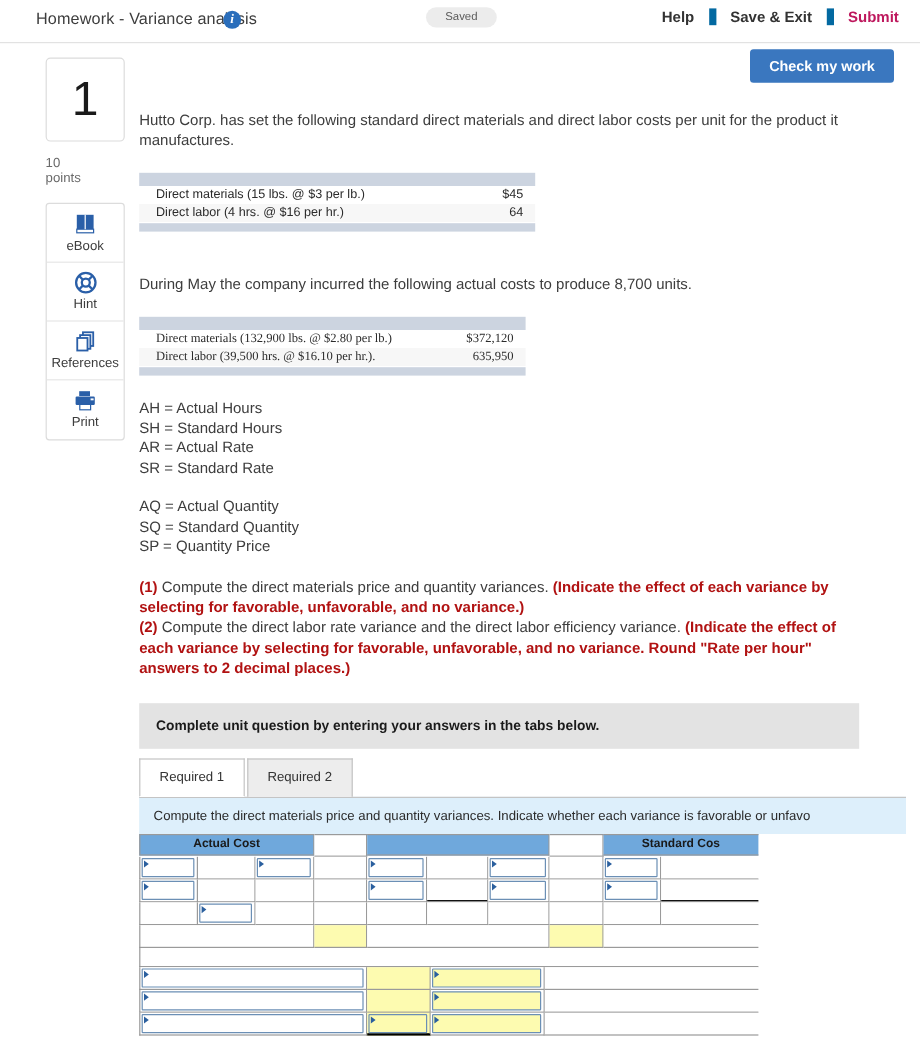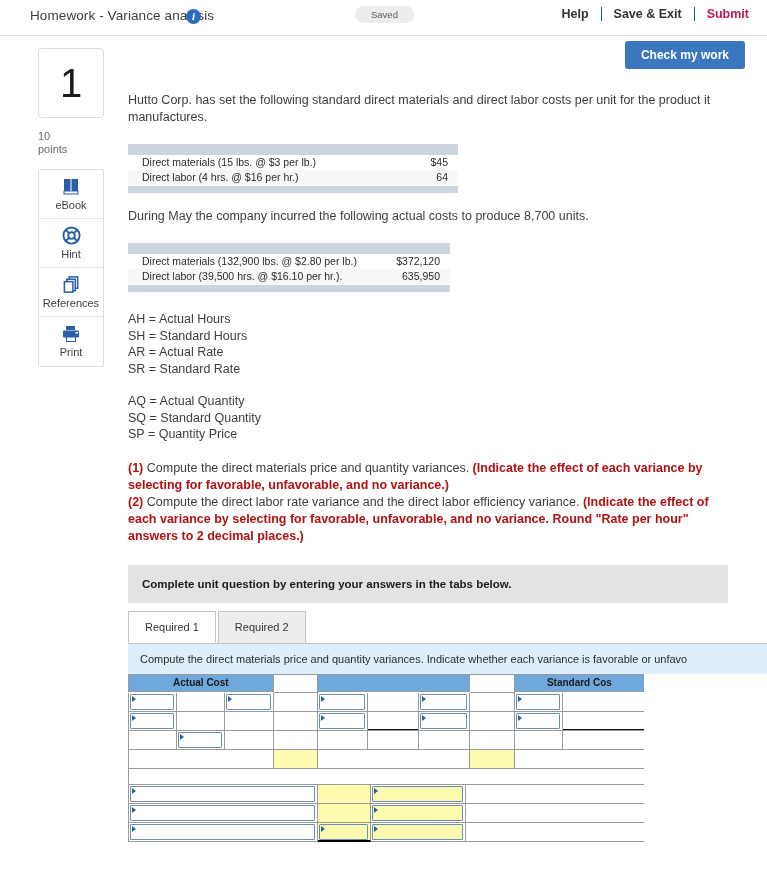--- a/index.html
+++ b/index.html
@@ -59,21 +59,21 @@
     top: 7px;
     display: flex;
     align-items: center;
     font-size: 12.5px;
     font-weight: bold;
   }
   .topbar-links .tl {
     padding: 0 12px;
     color: #333;
   }
-  .topbar-links .tl.sep { border-right: 1px solid #0369a1; }
+  .topbar-links .tl.sep { border-right: 6px solid #0369a1; }
   .topbar-links .tl.submit { color: #be185d; padding-right: 0;}
 
   
   .check-btn {
     position: absolute;
     right: 22px;
     top: 41px;
     background: #3a77bf;
     color: #ffffff;
     font-size: 12px;
@@ -115,43 +115,43 @@
     border-bottom: 1px solid #e6e6e6;
     display: flex; flex-direction: column;
     align-items: center; justify-content: center;
     gap: 3px;
   }
   .tool:last-child { border-bottom: none; }
   .tool-label { font-size: 11px; color: #3d3d3d; }
   .tool svg { display: block; }
 
   
-  .main { position: absolute; left: 128px; top: 36px; width: 639px; }
+  .main { position: absolute; left: 116px; top: 36px; width: 639px; }
   .para {
     font-size: 12.5px;
     color: #3d3d3d;
     line-height: 17px;
     margin-top: 56px;
     width: 605px;
   }
-  .para2 { margin-top: 15px; }
+  .para2 { margin-top: 36px; }
 
   
   .cost-table { margin-top: 18px; font-size: 10.5px; color: #2b2b2b; }
   .ct-top { height: 11px; background: #ccd4e0; }
   .ct-bot { height: 7px; background: #ccd4e0; margin-top: 1px; }
   .ct-row {
     display: flex;
     justify-content: space-between;
     padding: 1px 10px 1px 14px;
     line-height: 13px;
   }
   .ct-row.alt { background: #f7f7f7; }
   .ct-a { width: 330px; }
-  .ct-b { width: 322px; }
+  .ct-b { width: 322px; font-family: Liberation Serif, serif; }
 
   
   .abbr {
     margin-top: 19px;
     font-size: 12.5px;
     line-height: 16.5px;
     color: #3d3d3d;
   }
   .abbr .gap { height: 16px; }
 

